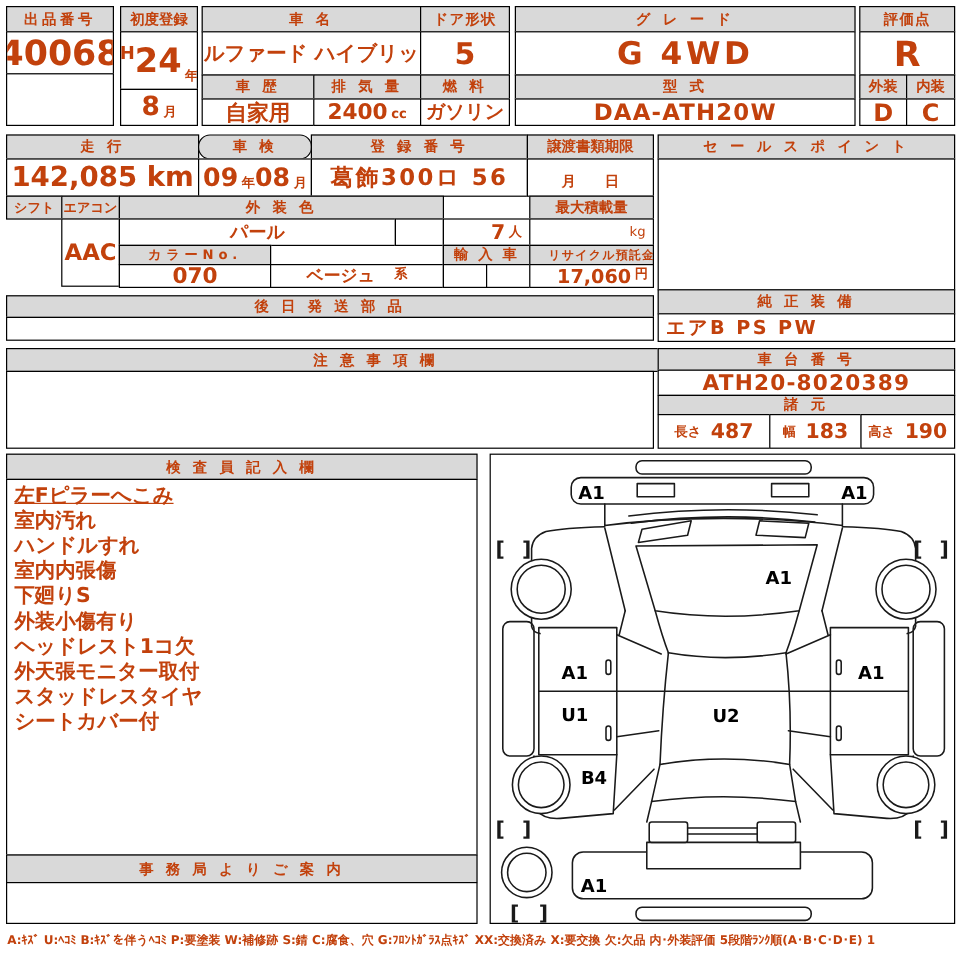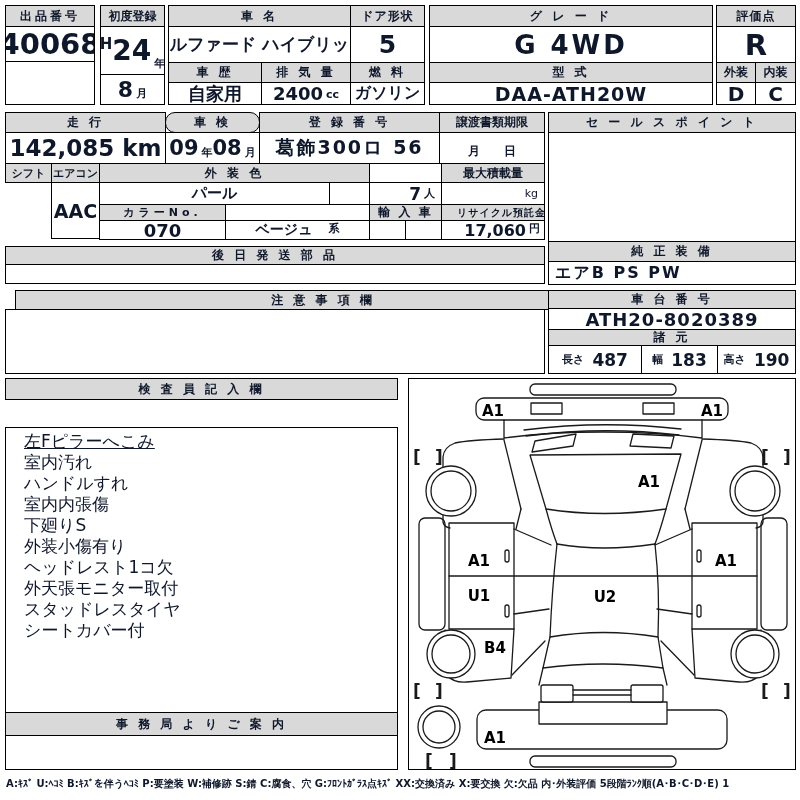--- a/index.html
+++ b/index.html
@@ -1,29 +1,29 @@
 <!DOCTYPE html>
 <html><head>
 <meta charset="utf-8">
 <style>
   html,body{margin:0;padding:0;background:#fff;}
   .sheet{
     position:relative;width:800px;height:800px;background:#ffffff;
-    font-family:"DejaVu Sans","Liberation Sans",sans-serif;color:#0f172a;
+    font-family:"DejaVu Sans","Liberation Sans",sans-serif;color:#c2410c;
     overflow:hidden;
   }
   .cell{position:absolute;border:1px solid #000;box-sizing:border-box;background:#fff;}
   .hdr{background:#d9d9d9;display:flex;align-items:center;justify-content:center;
        font-size:12px;letter-spacing:3px;font-weight:bold;white-space:nowrap;overflow:hidden;}
   .hdr.small{font-size:10px;letter-spacing:1px;padding-left:17px;}
   .val{display:flex;align-items:center;justify-content:center;font-weight:bold;white-space:nowrap;overflow:hidden;}
   .unit{font-size:11px;font-weight:bold;margin-left:3px;align-self:flex-end;padding-bottom:3px;}
   .big-era{font-size:15px;font-weight:bold;align-self:flex-start;padding-top:8px;}
-  .notes{position:absolute;box-sizing:border-box;border:1px solid #000;padding:3px 18px;font-size:17px;
-         line-height:21px;font-weight:normal;background:#fff;margin-top:28px;}
+  .notes{position:absolute;box-sizing:border-box;border:1px solid #000;padding:3px 6px;font-size:17px;
+         line-height:21px;font-weight:bold;background:#fff;}
   .notes div{white-space:nowrap;}
   .notes div.u{text-decoration:underline;}
   .legend{position:absolute;font-size:10px;font-weight:bold;white-space:nowrap;letter-spacing:0;}
   svg text{font-family:"DejaVu Sans","Liberation Sans",sans-serif;}
 </style>
 </head>
 <body>
 
 <div class="sheet">
 
@@ -120,21 +120,21 @@
   </div>
 
   <div class="cell hdr" style="left:548px;top:112px;width:248px;height:21px;">セ ー ル ス ポ イ ン ト</div>
   <div class="cell" style="left:548px;top:132px;width:248px;height:110px;"></div>
   <div class="cell hdr" style="left:548px;top:241px;width:248px;height:21px;">純 正 装 備</div>
   <div class="cell val" style="left:548px;top:261px;width:248px;height:24px;font-size:16px;justify-content:flex-start;padding-left:6px;letter-spacing:2px;">エアB PS PW</div>
 
   <div class="cell hdr" style="left:5px;top:246px;width:540px;height:19px;">後 日 発 送 部 品</div>
   <div class="cell" style="left:5px;top:264px;width:540px;height:20px;"></div>
 
-  <div class="cell hdr" style="left:15px;top:290px;width:616px;height:20px;">注 意 事 項 欄</div>
+  <div class="cell hdr" style="left:5px;top:290px;width:616px;height:20px;">注 意 事 項 欄</div>
   <div class="cell" style="left:5px;top:309px;width:540px;height:65px;"></div>
 
   <div class="cell hdr" style="left:548px;top:290px;width:248px;height:19px;">車 台 番 号</div>
   <div class="cell val" style="left:548px;top:308px;width:248px;height:22px;font-size:18px;letter-spacing:1px;">ATH20-8020389</div>
   <div class="cell hdr" style="left:548px;top:329px;width:248px;height:17px;">諸 元</div>
   <div class="cell val" style="left:548px;top:345px;width:94px;height:29px;font-size:17px;">
     <span style="font-size:11px;margin-right:8px;">長さ</span>
       <span>487</span>
   </div>
   <div class="cell val" style="left:641px;top:345px;width:77px;height:29px;font-size:17px;">

